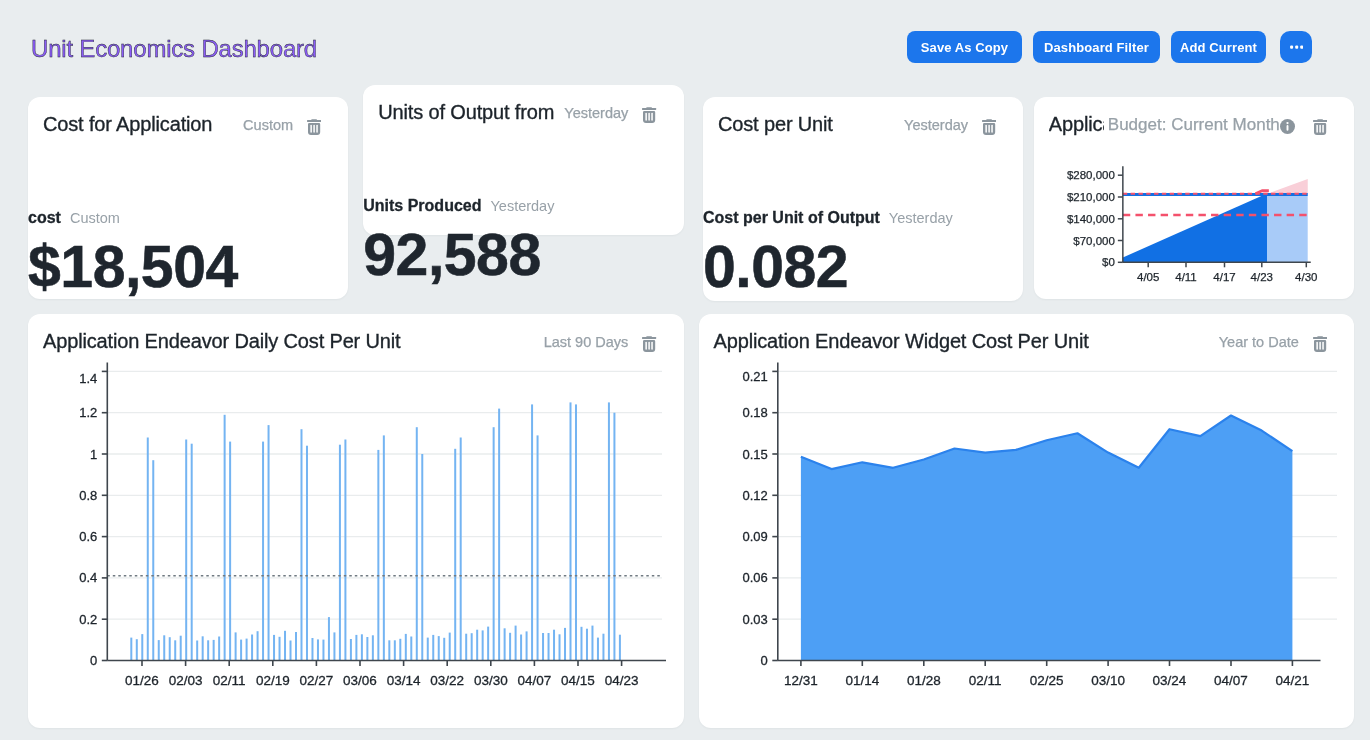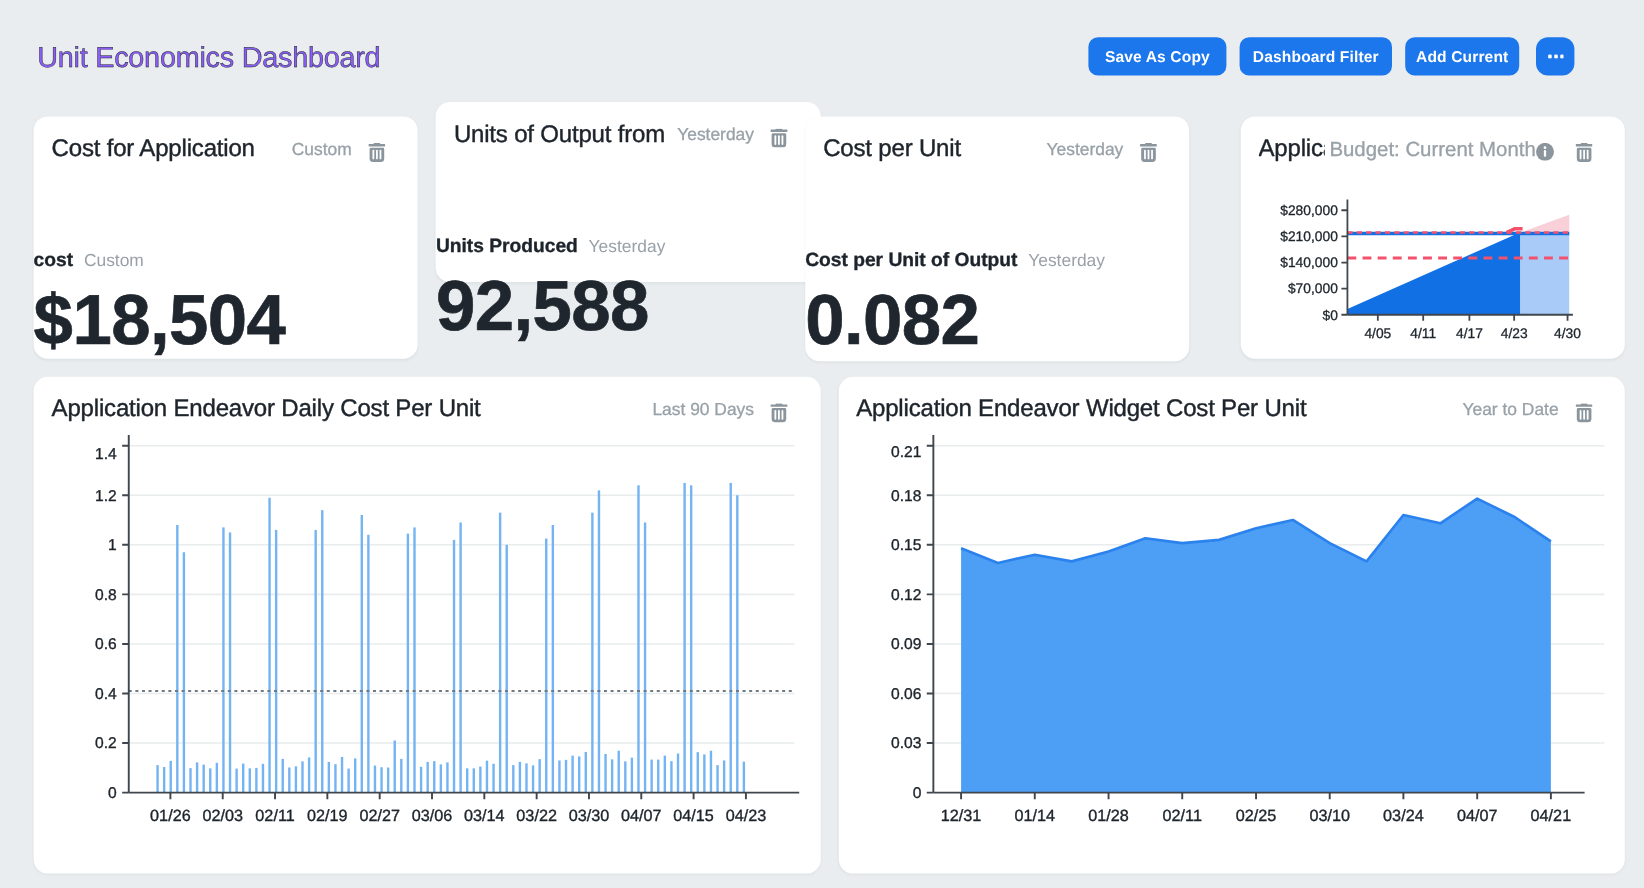--- a/index.html
+++ b/index.html
@@ -67,21 +67,21 @@
 <rect fill="#fff" x="6.35" y="5.7" width="1.5" height="8.1" rx="0.75"></rect>
 <rect fill="#fff" x="9.3" y="5.7" width="1.5" height="8.1" rx="0.75"></rect>
 </svg>
         </div>
   </div>
   <div class="statwrap">
     <div class="statlabel"><b>Units Produced</b><span>Yesterday</span></div>
     <div class="statval">92,588</div>
   </div>
 </div>
-  <div class="card" style="left:671px;top:97px;width:320.25px;height:204px">
+  <div class="card" style="left:703px;top:97px;width:320.25px;height:204px">
   <div class="chead">
     <div class="ctitle">Cost per Unit</div>
     <div class="tf">Yesterday</div>
     <div class="ticon">
           <svg width="14.2" height="16" viewBox="0 0 14.2 16" style="display:block">
 <rect fill="#8b959d" x="4.2" y="0.2" width="5.8" height="2.2" rx="0.8"></rect>
 <rect fill="#8b959d" x="0" y="1.0" width="14.2" height="2.05" rx="0.5"></rect>
 <path fill="#8b959d" d="M1 5.3 a1.2 1.2 0 0 1 1.2 -1.2 H12 a1.2 1.2 0 0 1 1.2 1.2 V13 a3 3 0 0 1 -3 3 H4 a3 3 0 0 1 -3 -3 Z"></path>
 <rect fill="#fff" x="3.4" y="5.7" width="1.5" height="8.1" rx="0.75"></rect>
 <rect fill="#fff" x="6.35" y="5.7" width="1.5" height="8.1" rx="0.75"></rect>

